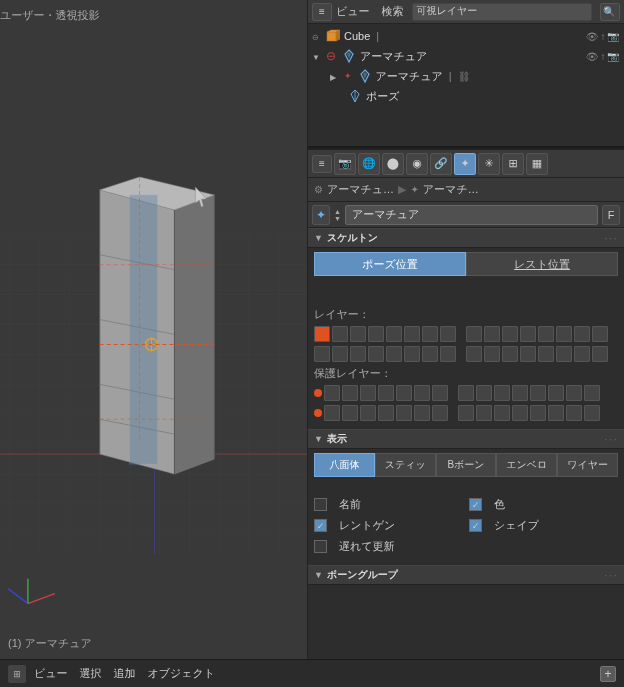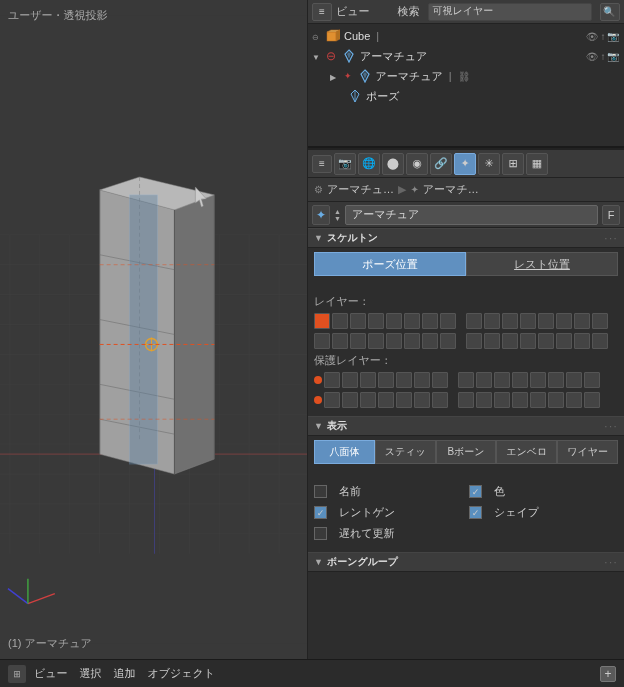--- a/index.html
+++ b/index.html
@@ -27,21 +27,21 @@
       width: 308px;
       background: #393939;
       position: relative;
       border-right: 1px solid #222;
       overflow: hidden;
     }
 
     .viewport-label {
       position: absolute;
       top: 8px;
-      left: 8px;
+      left: 0;
       color: #aaa;
       font-size: 11px;
       z-index: 10;
     }
 
     
     .grid-svg {
       position: absolute;
       top: 0; left: 0;
       width: 100%;
@@ -307,21 +307,21 @@
     .section-body {
       padding: 4px 6px;
       background: #2d2d2d;
     }
 
     
     .pose-btns {
       display: flex;
       width: 100%;
       height: 36px;
-      margin-bottom: 6px;
+      margin-bottom: 19px;
     }
 
     .pose-btn {
       flex: 1;
       height: 24px;
       border: 1px solid #555;
       display: flex;
       align-items: center;
       justify-content: center;
       font-size: 11px;
@@ -536,21 +536,21 @@
 
     <div class="armature-label">(1) アーマチュア</div>
   </div>
 
   <div class="right-panel">
 
     <div class="outliner">
       <div class="outliner-header">
         <div class="outliner-header-btn">≡</div>
         <span style="cursor:pointer;color:#ccc;">ビュー</span>
-        <span style="cursor:pointer;color:#ccc;margin-left:24px;font-family:Liberation Serif, serif;">検索</span>
+        <span style="cursor:pointer;color:#ccc;margin-left:8px;font-family:Liberation Serif, serif;">検索</span>
         <div style="flex:1; height:18px; background:#505050; border:1px solid #444; border-radius:2px; margin:0 4px;">
           <span style="font-size:10px;padding:0 4px;color:#ccc;">可視レイヤー</span>
         </div>
         <div class="outliner-header-btn">🔍</div>
       </div>
 
       <div class="outliner-content">
 
         <div class="outliner-item" style="padding-left:4px;">
           <div style="width:10px;">

